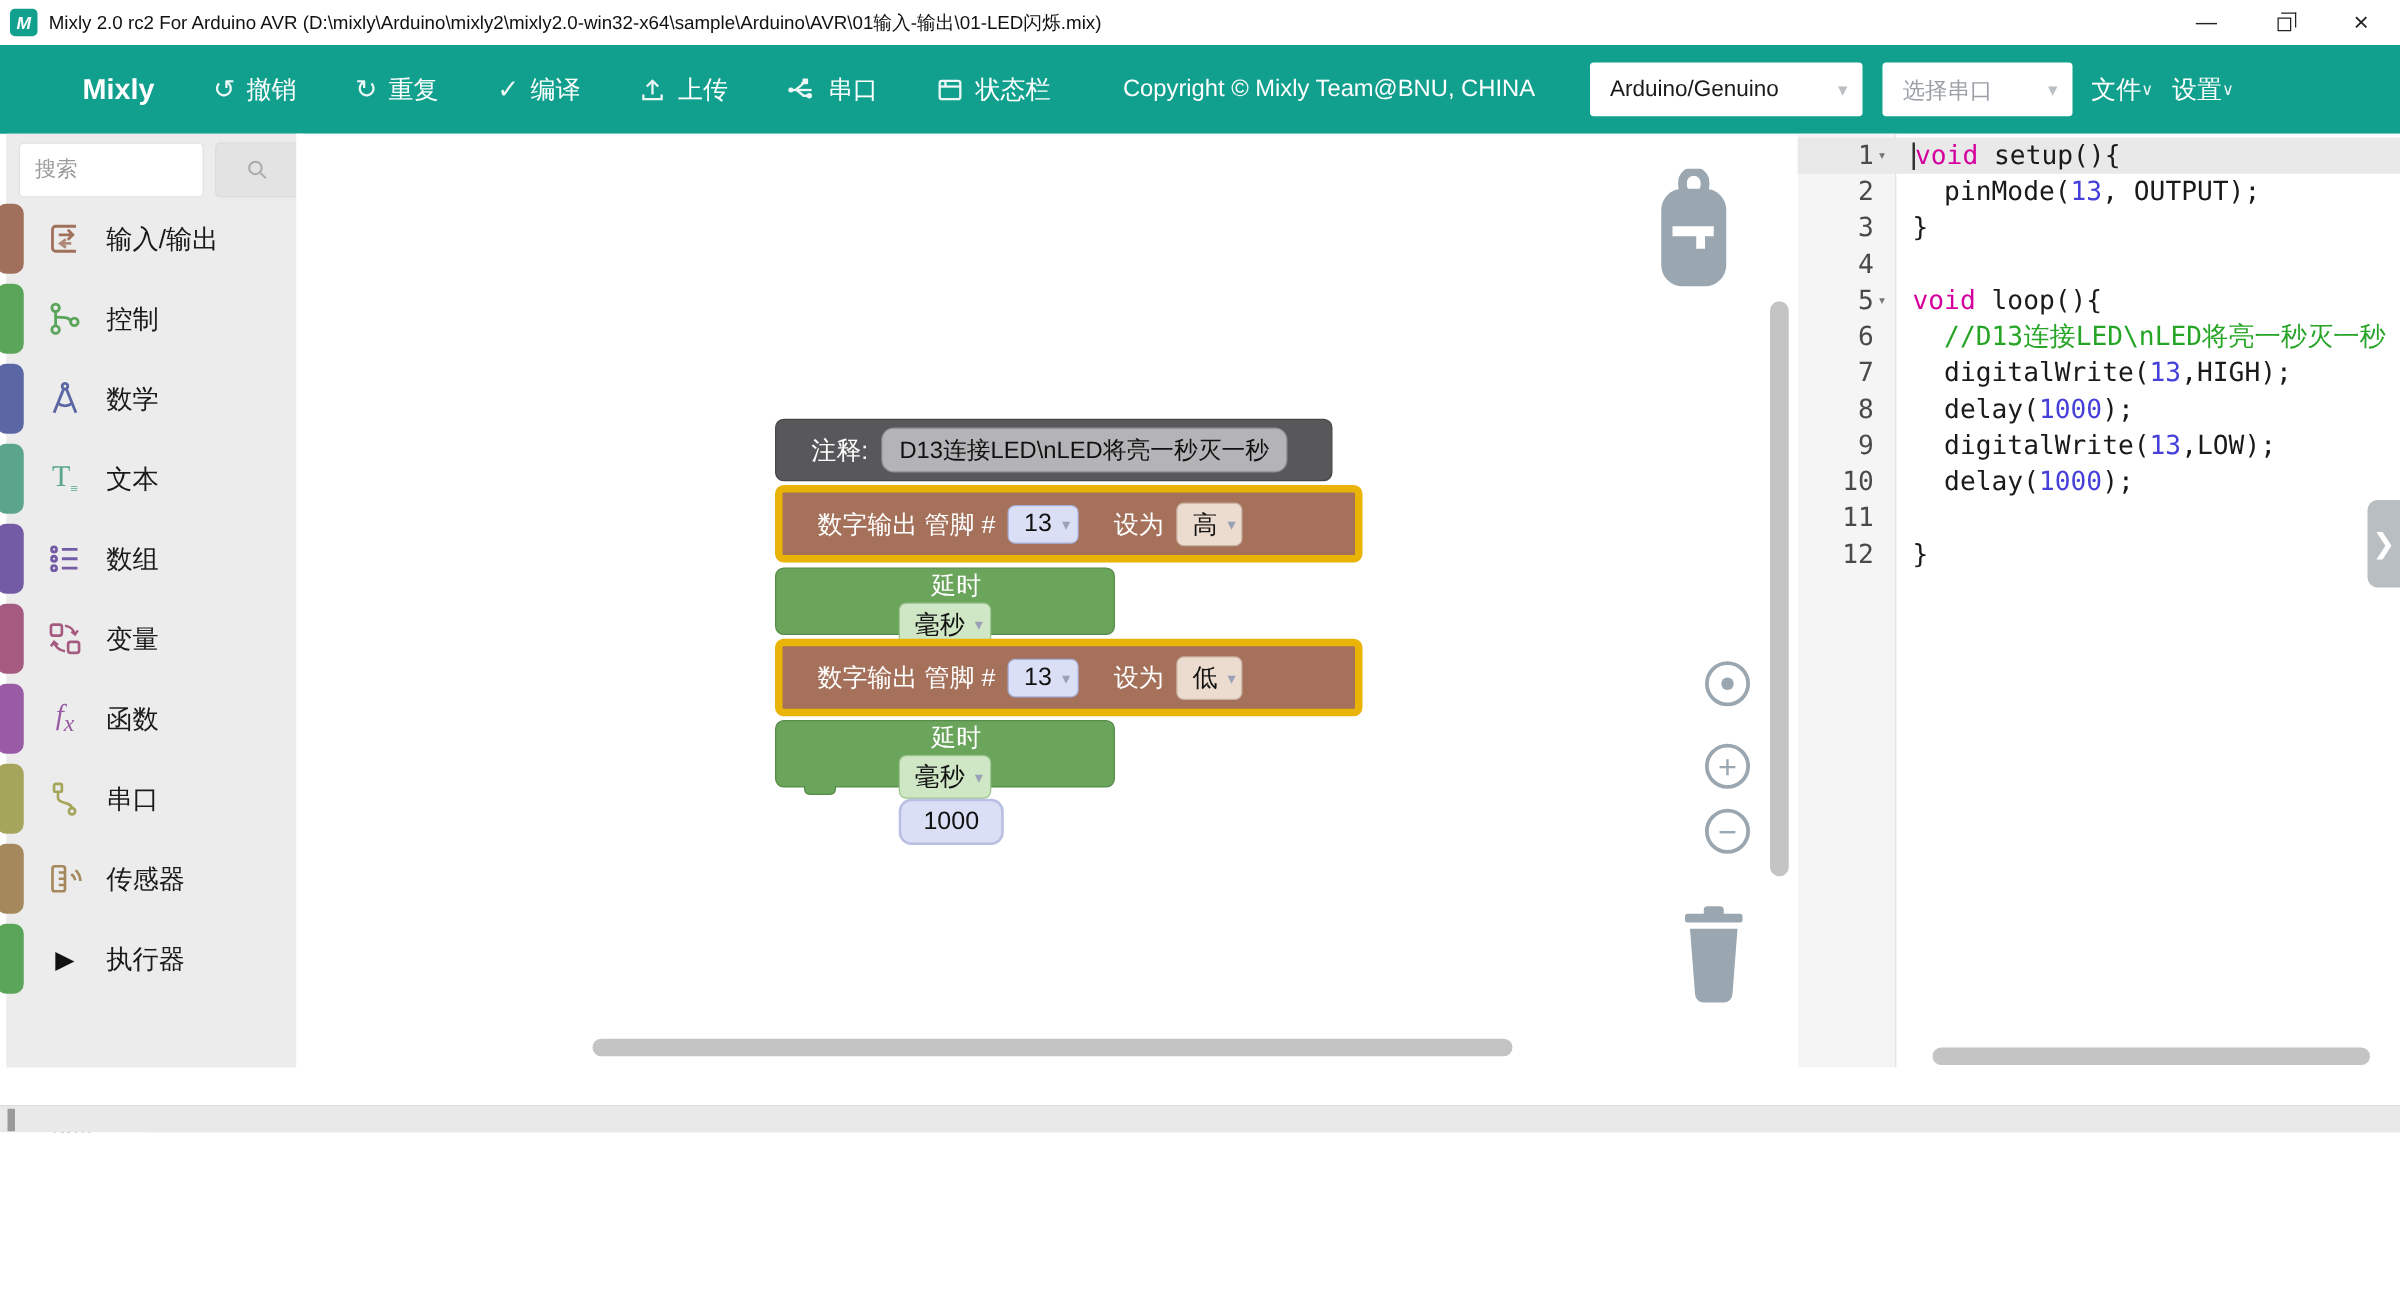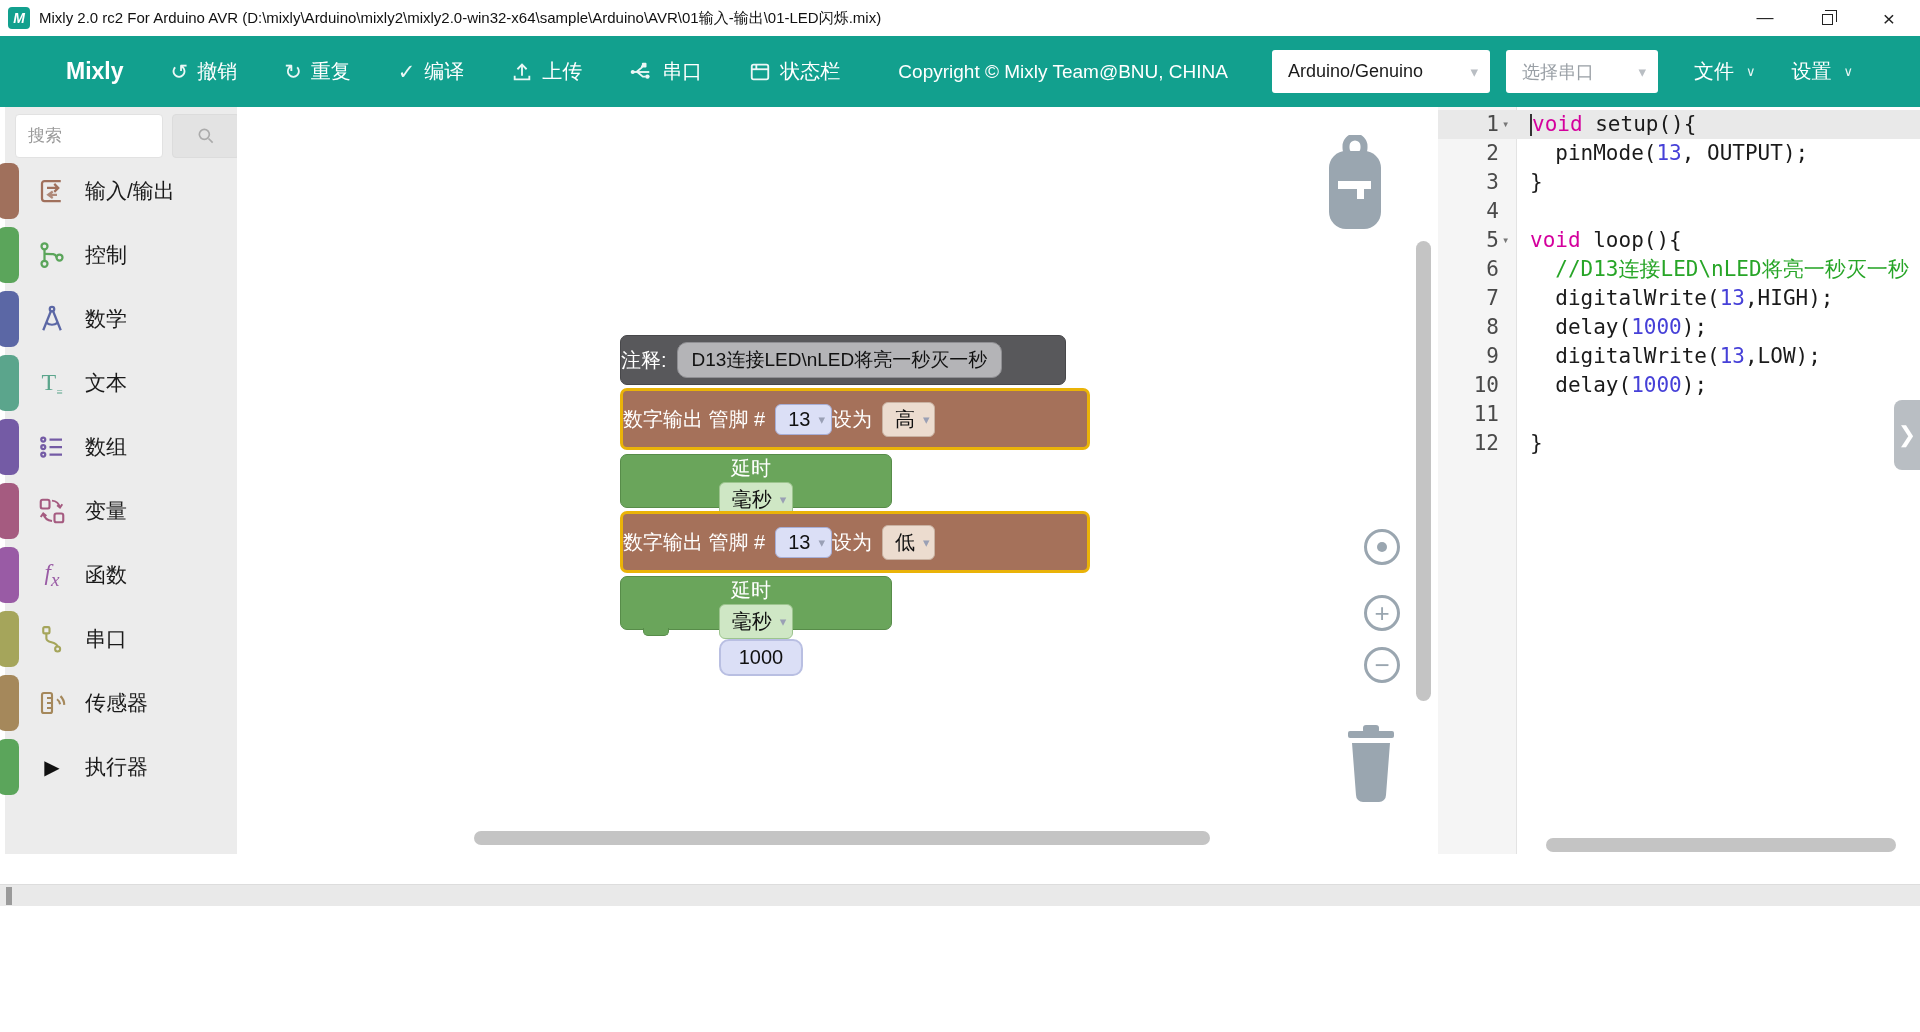--- a/index.html
+++ b/index.html
@@ -19,21 +19,21 @@
   #toolbar { position:absolute; left:0; top:36px; width:1920px; height:71px; background:#12a08e; display:flex; align-items:center; color:#fff; }
   #brand { font-size:23px; font-weight:bold; margin-left:66px; }
   .tb-btn { display:flex; align-items:center; gap:9px; margin-left:47px; font-size:20px; cursor:default; white-space:nowrap; }
   .tb-ico { font-size:21px; line-height:1; opacity:.92; display:flex; align-items:center; }
   .tb-ico svg { display:block; }
   #copyright { margin-left:58px; font-size:19px; white-space:nowrap; }
   .tb-select { height:43px; background:#fff; border-radius:3px; display:flex; align-items:center; padding:0 12px 0 16px; font-size:18px; color:#1a1a1a; white-space:nowrap; }
   #board-select { margin-left:44px; width:218px; }
   #port-select { margin-left:16px; width:152px; color:#9aa0a6; }
   .dd-caret { margin-left:auto; color:#b9bec3; font-size:15px; padding-left:14px; }
-  .tb-menu { margin-left:36px; font-size:20px; display:flex; align-items:center; gap:12px; }
+  .tb-menu { margin-left:15px; font-size:20px; display:flex; align-items:center; gap:0; }
   .menu-caret { font-size:13px; opacity:.9; }
 
   
   #sidebar { position:absolute; left:5px; top:107px; width:237px; height:747px; background:#ececec; }
   #search-row { position:absolute; left:10px; top:7px; display:flex; gap:9px; }
   #search-input { width:148px; height:44px; background:#fff; border:1px solid #e2e2e2; border-radius:4px; font-size:17px; color:#222; padding:0 12px; font-family:"Liberation Sans",sans-serif; }
   #search-input::placeholder { color:#9a9a9a; }
   #search-btn { width:68px; height:44px; background:#e3e3e3; border:1px solid #dcdcdc; border-radius:4px; display:flex; align-items:center; justify-content:center; }
   #cat-list { position-absolute; position:absolute; left:0; top:52px; width:237px; }
   .cat-row { position:relative; height:64px; display:flex; align-items:center; }
@@ -44,23 +44,23 @@
   .ico-fx { font-style:italic; font-size:23px; font-family:"Liberation Serif",serif; }
   .ico-text { font-family:"Liberation Serif",serif; font-size:24px; }
   .ico-text sub { font-size:11px; }
   .ico-play { color:#111; font-size:20px; }
 
   
   #canvas { position:absolute; left:237px; top:107px; width:1201px; height:747px; background:#fff; overflow:hidden; }
 
   .blk { position:absolute; border-radius:7px; display:flex; align-items:center; color:#fff; }
   .blk-comment { background:#58585b; border:1px solid #47474a; }
-  .blk-label { font-size:20px; margin:0 10px 0 0; white-space:nowrap; }
+  .blk-label { font-size:20px; margin:0 10px 0 28px; white-space:nowrap; }
   .comment-field { background:#b4b4b7; border:1px solid #8f8f93; border-radius:10px; color:#111; font-size:19px; padding:4px 14px; white-space:nowrap; }
-  .blk-brown { background:#a5715a; border:3px solid #eab308;text-align:center; }
+  .blk-brown { background:#a5715a; border:6px solid #eab308;text-align:center; }
   .blk-green { background:#6aa55b; border:1px solid #578c49;flex-direction:column; }
   .dd { display:flex; align-items:center; border-radius:6px; padding:3px 6px 3px 12px; font-size:20px; color:#111; white-space:nowrap; }
   .dd .caret { color:#9aa0b5; font-size:13px; margin-left:8px; }
   .dd-lav { background:#dbdff6; border:1px solid #a7aed6; }
   .dd-tan { background:#ecdccf; border:1px solid #c9b2a2; padding-right:4px; }
   .dd-grn { background:#cfe7c5; border:1px solid #9cc48e; }
   .val-box { background:#dbdff6; border:2px solid #b9bfe2; border-radius:10px; color:#111; font-size:20px; padding:5px 18px; white-space:nowrap; }
   .blk-notch { position:absolute; left:22px; bottom:-7px; width:26px; height:8px; background:#6aa55b; border:1px solid #578c49; border-top:none; border-radius:0 0 5px 5px; }
 
   

